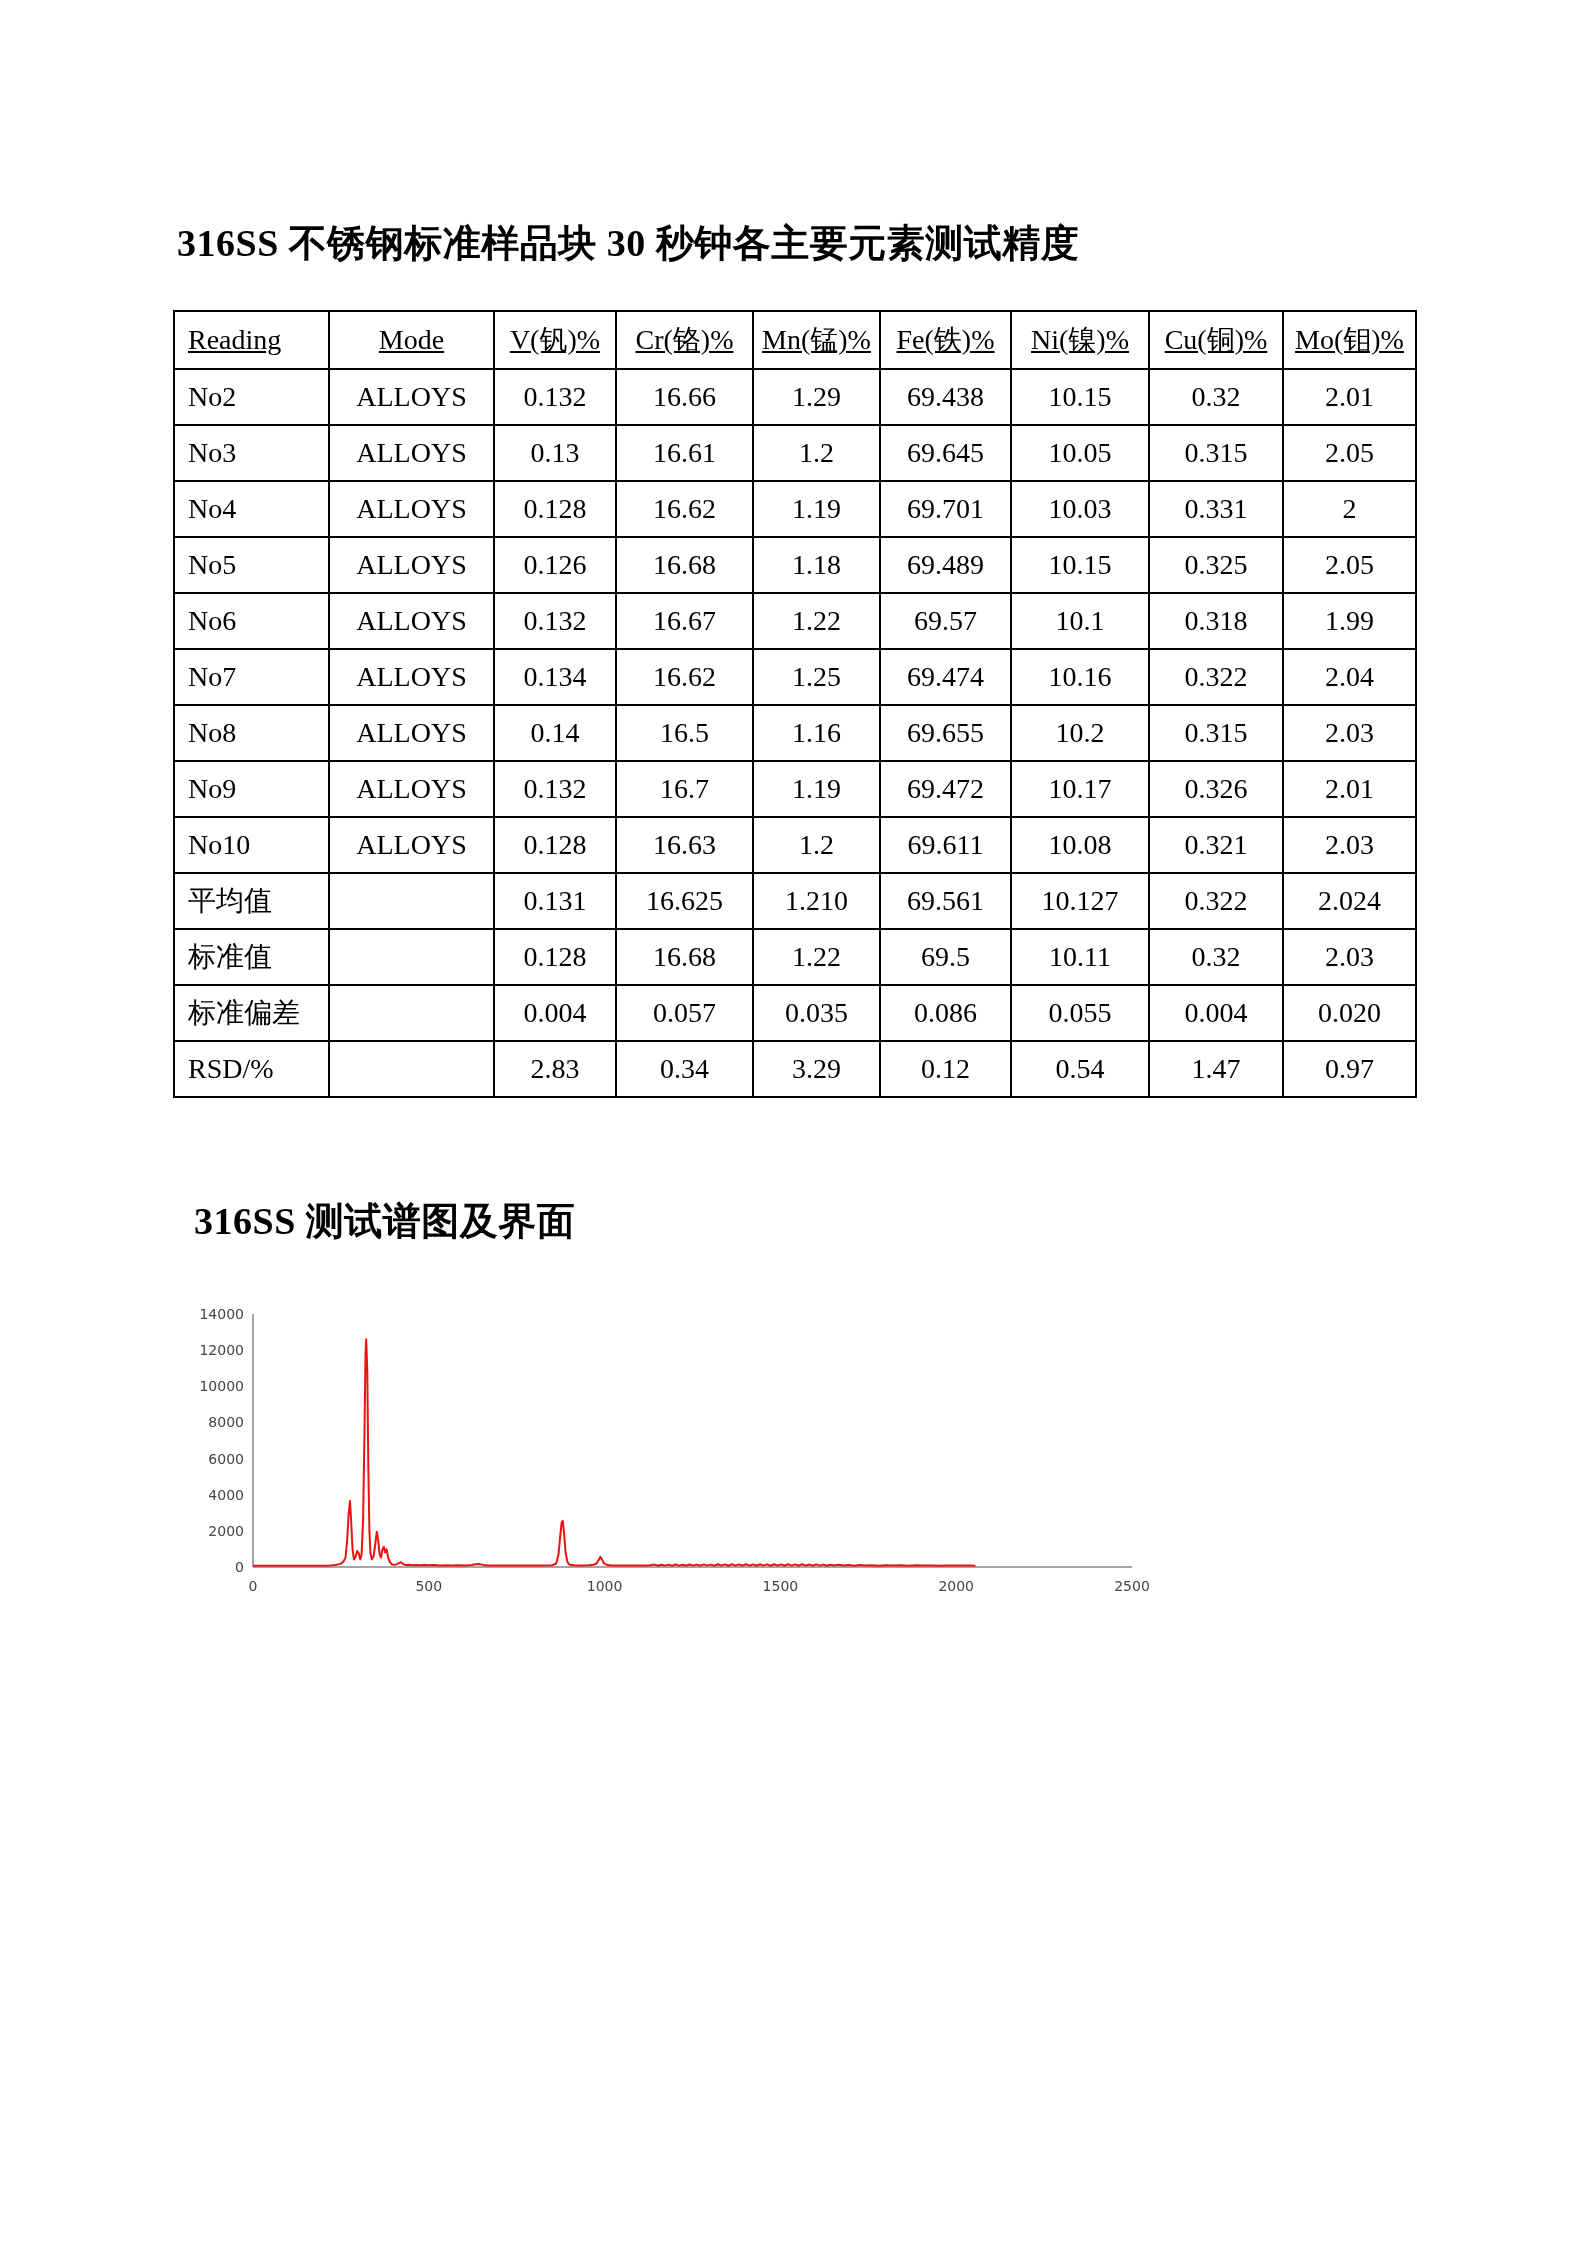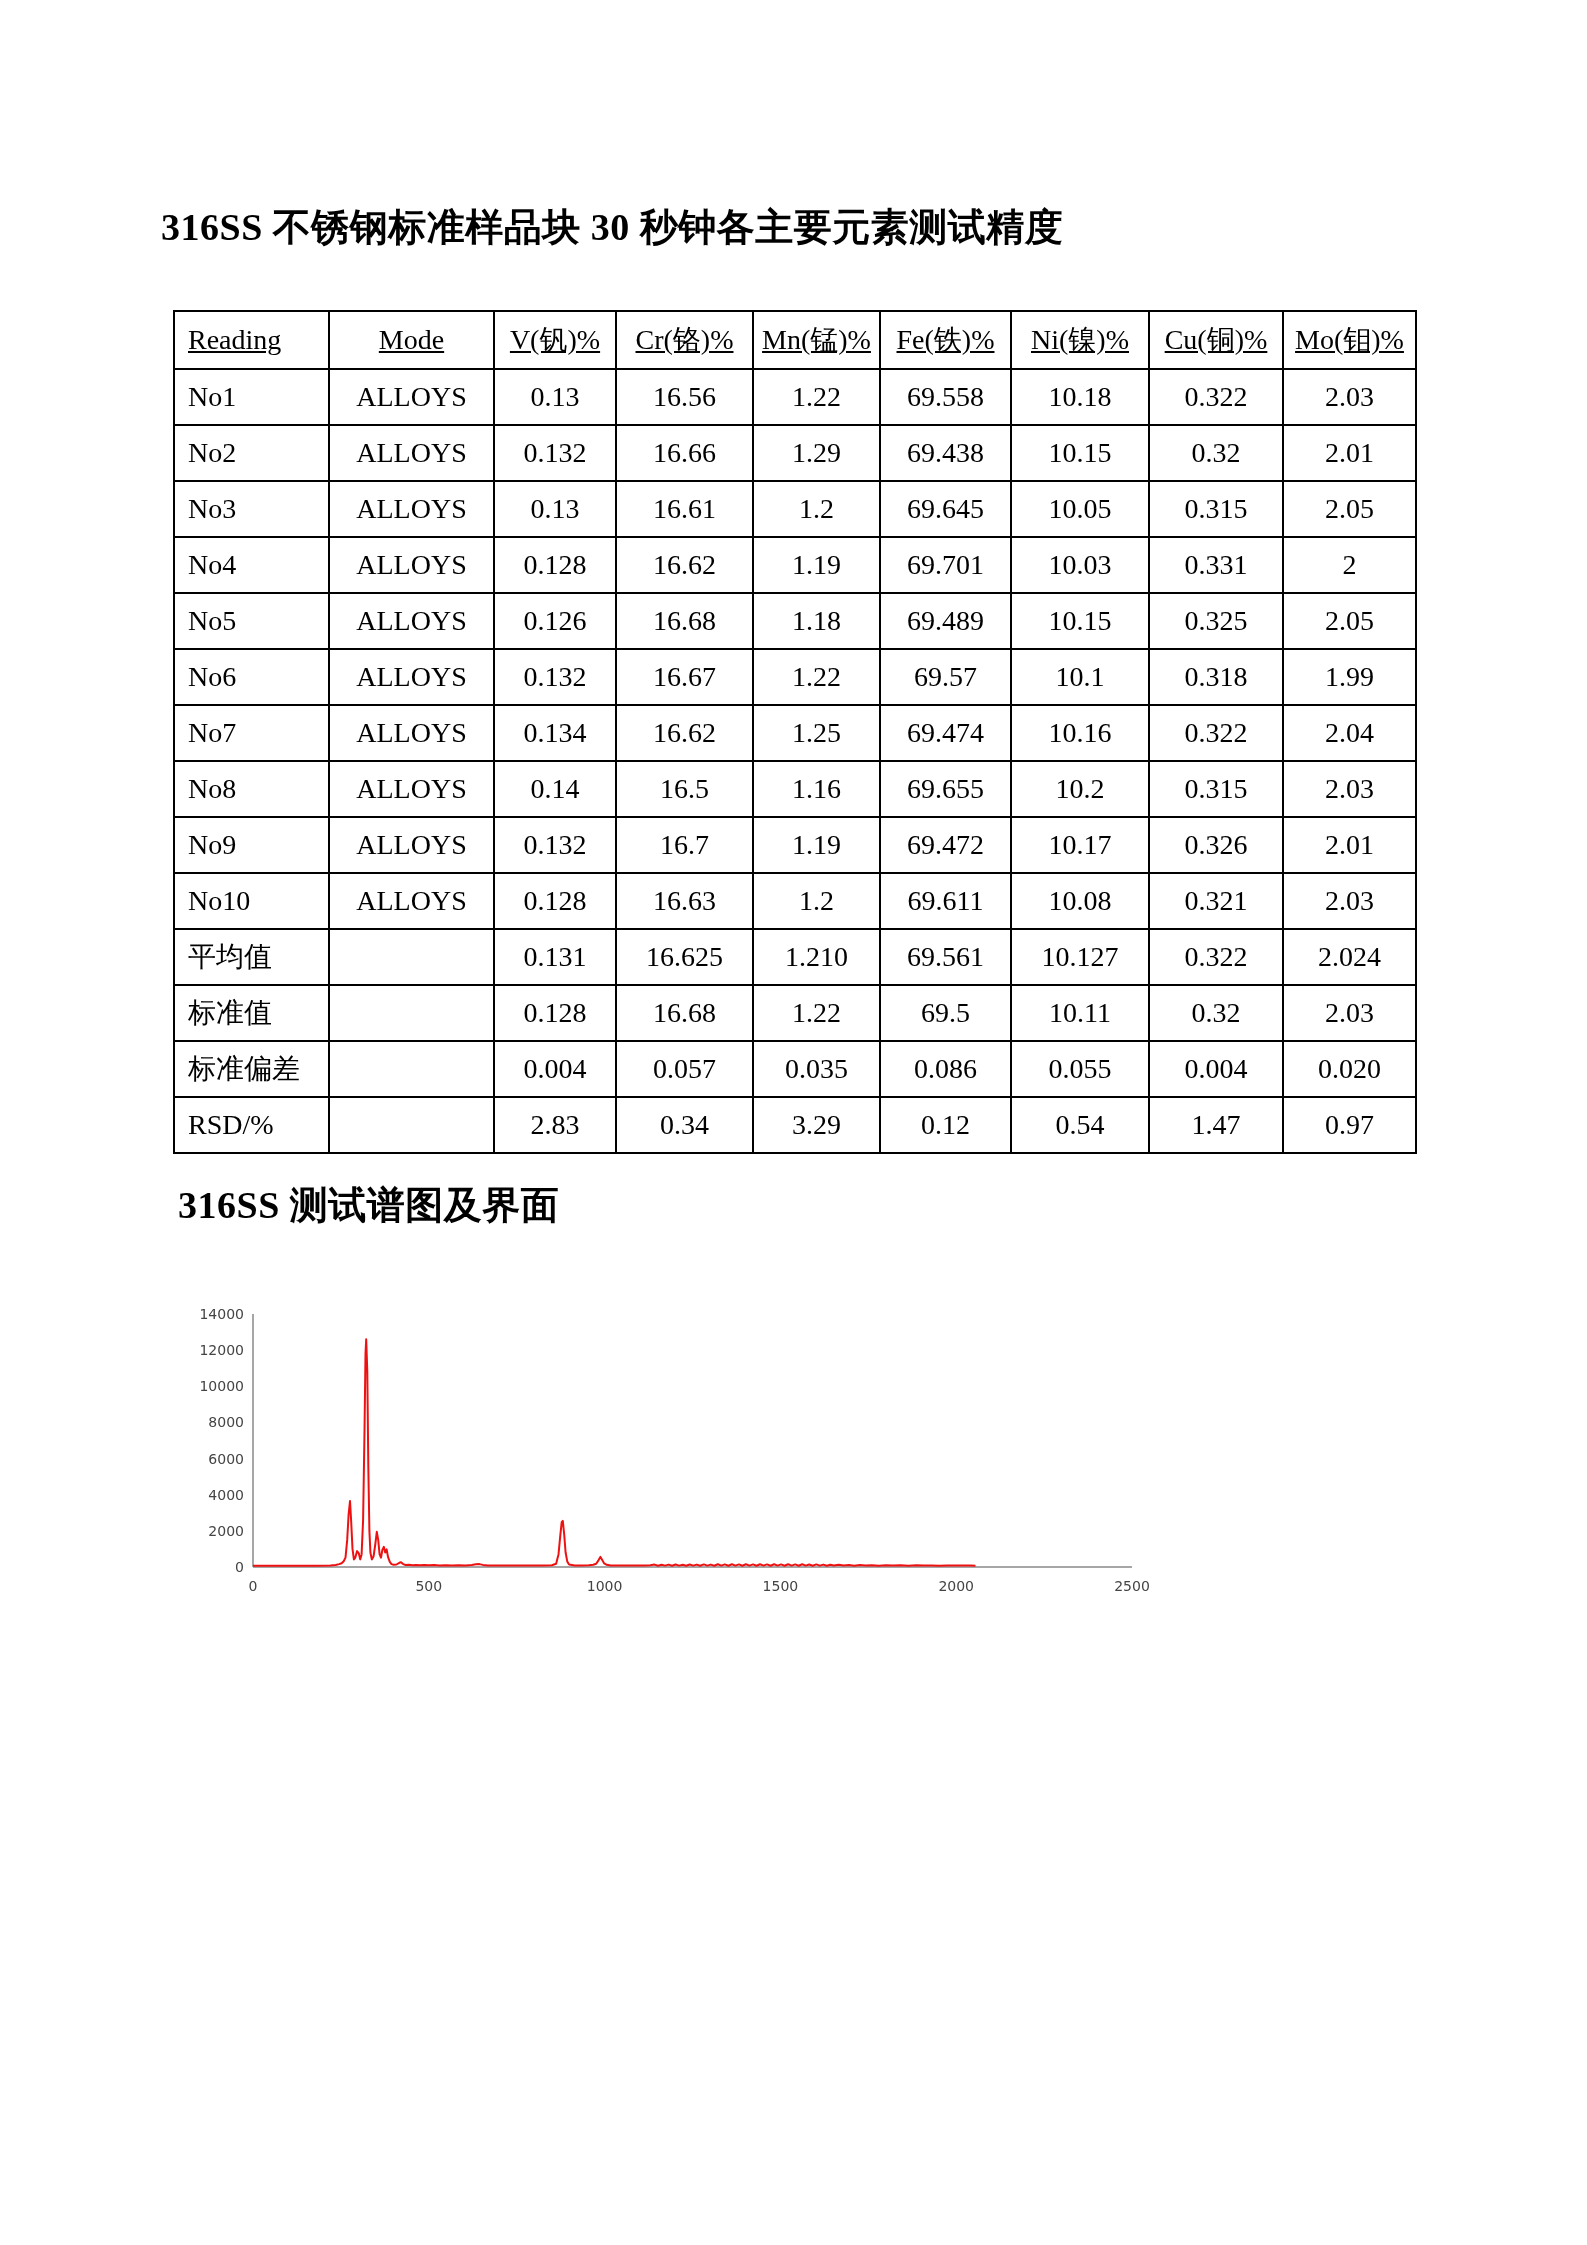--- a/index.html
+++ b/index.html
@@ -6,21 +6,21 @@
   .page {
     position:relative;
     width:1587px; height:2245px;
     background:#ffffff;
     color:#000;
     font-family:"Liberation Serif","DejaVu Serif",serif;
     overflow:hidden;
   }
   .title {
     position:absolute;
-    margin:0;
+    margin:16px;
     font-weight:bold;
     font-size:38px;
     letter-spacing:0.5px;
     white-space:nowrap;
     color:#000;
     font-family:"Liberation Serif","DejaVu Serif",serif;
   }
   .title-precision { left:161px; top:202px; }
   .title-spectrum  { left:178px; top:1180px; }
 
@@ -95,31 +95,20 @@
           <th>Cr(铬)%</th>
           <th>Mn(锰)%</th>
           <th>Fe(铁)%</th>
           <th>Ni(镍)%</th>
           <th>Cu(铜)%</th>
           <th>Mo(钼)%</th>
         </tr>
     </thead>
     <tbody>
         <tr>
-          <td>No1</td>
-          <td>ALLOYS</td>
-          <td>0.13</td>
-          <td>16.56</td>
-          <td>1.22</td>
-          <td>69.558</td>
-          <td>10.18</td>
-          <td>0.322</td>
-          <td>2.03</td>
-        </tr>
-        <tr>
           <td>No2</td>
           <td>ALLOYS</td>
           <td>0.132</td>
           <td>16.66</td>
           <td>1.29</td>
           <td>69.438</td>
           <td>10.15</td>
           <td>0.32</td>
           <td>2.01</td>
         </tr>

